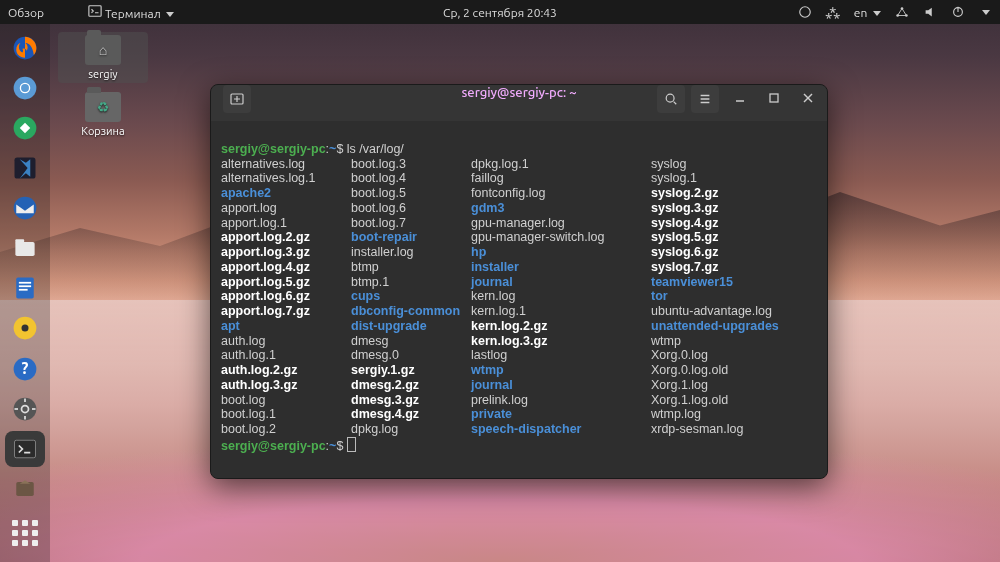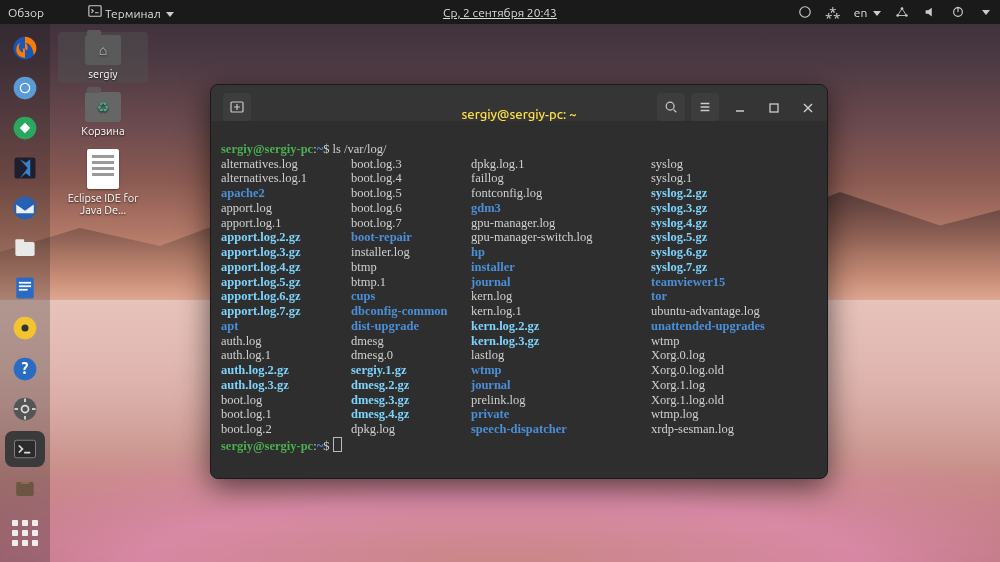--- a/index.html
+++ b/index.html
@@ -16,21 +16,21 @@
     clip-path:polygon(0 60%,8% 40%,16% 55%,24% 30%,34% 50%,44% 20%,54% 45%,64% 18%,74% 42%,84% 10%,94% 38%,100% 25%,100% 100%,0 100%);}
   .wallpaper::after{content:"";position:absolute;left:0;right:0;top:300px;bottom:0;
     background:
       radial-gradient(ellipse 120% 80% at 50% 100%, #c88 0%, #d8a 30%, transparent 60%),
       linear-gradient(to bottom,#e8c8c2,#d8a8a2 40%,#c4847e 70%,#a86862 100%);
     opacity:.85;}
   
   .topbar{position:absolute;top:0;left:0;right:0;height:24px;background:#1a1a1a;color:#ddd;
     display:flex;align-items:center;font-size:12px;z-index:100;}
   .topbar .left{display:flex;align-items:center;gap:18px;padding-left:8px;}
-  .topbar .center{position:absolute;left:50%;transform:translateX(-50%);text-decoration:underline;}
+  .topbar .center{position:absolute;left:50%;transform:translateX(-50%);}
   .topbar .right{margin-left:auto;display:flex;align-items:center;gap:14px;padding-right:10px;}
   .tri{display:inline-block;width:0;height:0;border-left:4px solid transparent;border-right:4px solid transparent;border-top:5px solid #ccc;margin-left:3px;vertical-align:middle;}
   .ticon{width:14px;height:14px;display:inline-flex;align-items:center;justify-content:center;}
   
   .dock{position:absolute;left:0;top:24px;bottom:0;width:50px;background:rgba(20,20,20,.25);
     display:flex;flex-direction:column;align-items:center;padding-top:6px;gap:4px;z-index:50;}
   .dock-item{width:40px;height:40px;border-radius:8px;display:flex;align-items:center;justify-content:center;
     font-size:20px;color:#fff;cursor:pointer;}
   .dock-item svg{width:28px;height:28px;}
   .dock-spacer{flex:1;}
@@ -43,32 +43,32 @@
     text-align:center;text-shadow:0 1px 2px rgba(0,0,0,.8);cursor:pointer;padding:3px;border-radius:4px;}
   .dicon.sel{background:rgba(80,80,80,.5);}
   .dicon .folder{width:36px;height:30px;background:#5a5a5a;border-radius:3px;position:relative;margin-bottom:3px;}
   .dicon .folder::before{content:"";position:absolute;top:-5px;left:2px;width:14px;height:6px;background:#5a5a5a;border-radius:2px 2px 0 0;}
   .dicon .folder .inner{position:absolute;inset:5px;display:flex;align-items:center;justify-content:center;font-size:14px;color:#ccc;}
   .dicon .doc{width:32px;height:40px;background:#fff;border-radius:2px;position:relative;margin-bottom:3px;box-shadow:0 1px 2px rgba(0,0,0,.4);}
   .dicon .doc::after{content:"";position:absolute;top:6px;left:5px;right:5px;height:3px;background:#999;box-shadow:0 6px 0 #999,0 12px 0 #999,0 18px 0 #999;}
   
   .termwin{position:absolute;left:210px;top:84px;width:616px;background:#2b2b2b;border-radius:8px;
     box-shadow:0 8px 30px rgba(0,0,0,.6);z-index:60;overflow:hidden;border:1px solid #1a1a1a;}
-  .term-titlebar{height:36px;background:#353535;display:flex;align-items:flex-end;padding:0 6px;color:#fde047;font-size:13px;}
+  .term-titlebar{height:36px;background:#353535;display:flex;align-items:flex-start;padding:0 6px;color:#f0abfc;font-size:13px;}
   .term-titlebar .title{position:absolute;left:50%;transform:translateX(-50%);font-weight:500;}
   .tbtn{width:28px;height:28px;border-radius:4px;display:flex;align-items:center;justify-content:center;
     background:#3d3d3d;margin-left:6px;cursor:pointer;}
   .tbtn-group{display:flex;margin-left:auto;gap:0;}
   .wbtn{width:26px;height:26px;display:flex;align-items:center;justify-content:center;cursor:pointer;
     margin-left:8px;color:#ccc;font-size:13px;border-radius:4px;}
-  .term-body{background:#2e2e2e;padding:6px 0 10px 10px;font-family:Liberation Serif, serif;
+  .term-body{background:#2e2e2e;padding:6px 0 10px 10px;font-family:Liberation Sans, sans-serif;
     font-size:12.5px;line-height:1.18;color:#d0d0d0;white-space:pre;}
   .c-green{color:#4caf50;font-weight:bold;}
   .c-blue{color:#4a8fd8;font-weight:bold;}
-  .c-red{color:#7dd3fc;font-weight:bold;}
+  .c-red{color:#ffffff;font-weight:bold;}
   .c-white{color:#d0d0d0;}
   .cursor{display:inline-block;width:7px;height:13px;border:1px solid #bbb;vertical-align:-2px;}
   .cols{display:flex;align-items:flex-end;}
   .col{white-space:pre;}
   .col1{width:130px;}
   .col2{width:120px;}
   .col3{width:180px;}
   .col4{flex:1;}
 </style>
 </head>
@@ -228,24 +228,20 @@
     <div class="folder">
         <div class="inner">⌂</div>
       </div>
     <span>sergiy</span>
   </div>
   <div class="dicon">
     <div class="folder" style="background:#666;">
         <div class="inner" style="color:#4a8;">♻</div>
       </div>
     <span>Корзина</span>
-  </div>
-  <div class="dicon">
-    <div class="doc"></div>
-    <span>Eclipse IDE for Java De...</span>
   </div>
 </div>
 
 <div class="term779 termwin">
   <div class="term-titlebar">
     <div class="tbtn">
       <svg width="16" height="16" viewBox="0 0 16 16">
           <rect x="2" y="3" width="12" height="10" rx="1" fill="none" stroke="#ccc" stroke-width="1.2"></rect>
           <line x1="8" y1="5" x2="8" y2="11" stroke="#ccc" stroke-width="1.2"></line>
           <line x1="5" y1="8" x2="11" y2="8" stroke="#ccc" stroke-width="1.2"></line>

